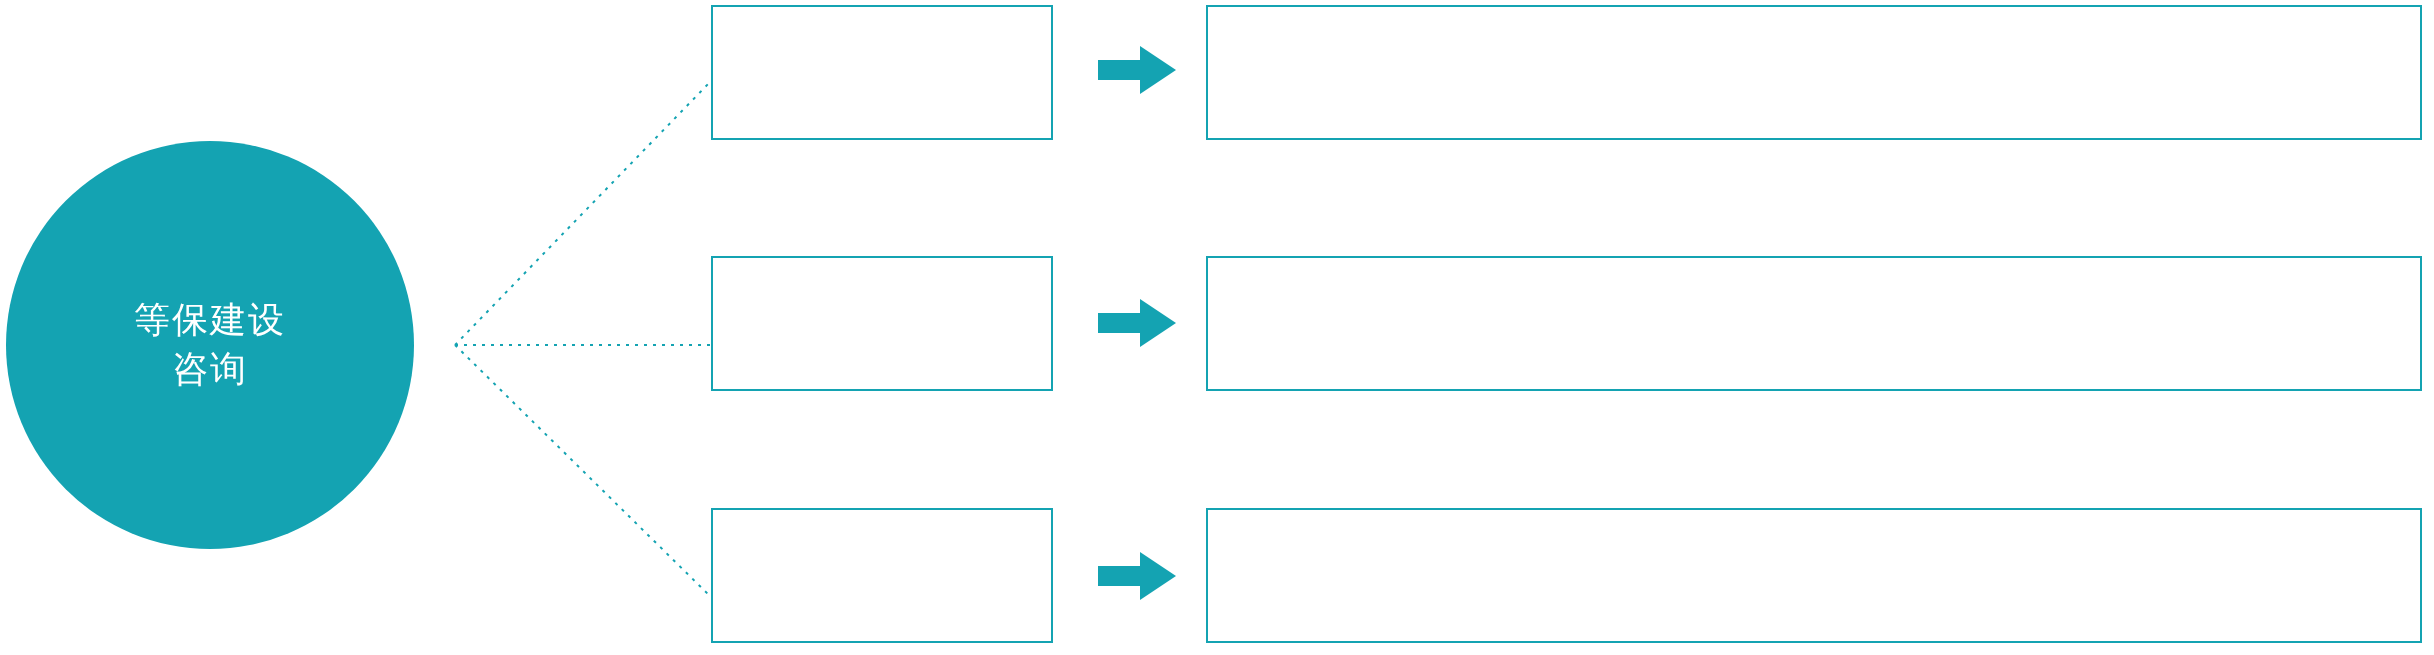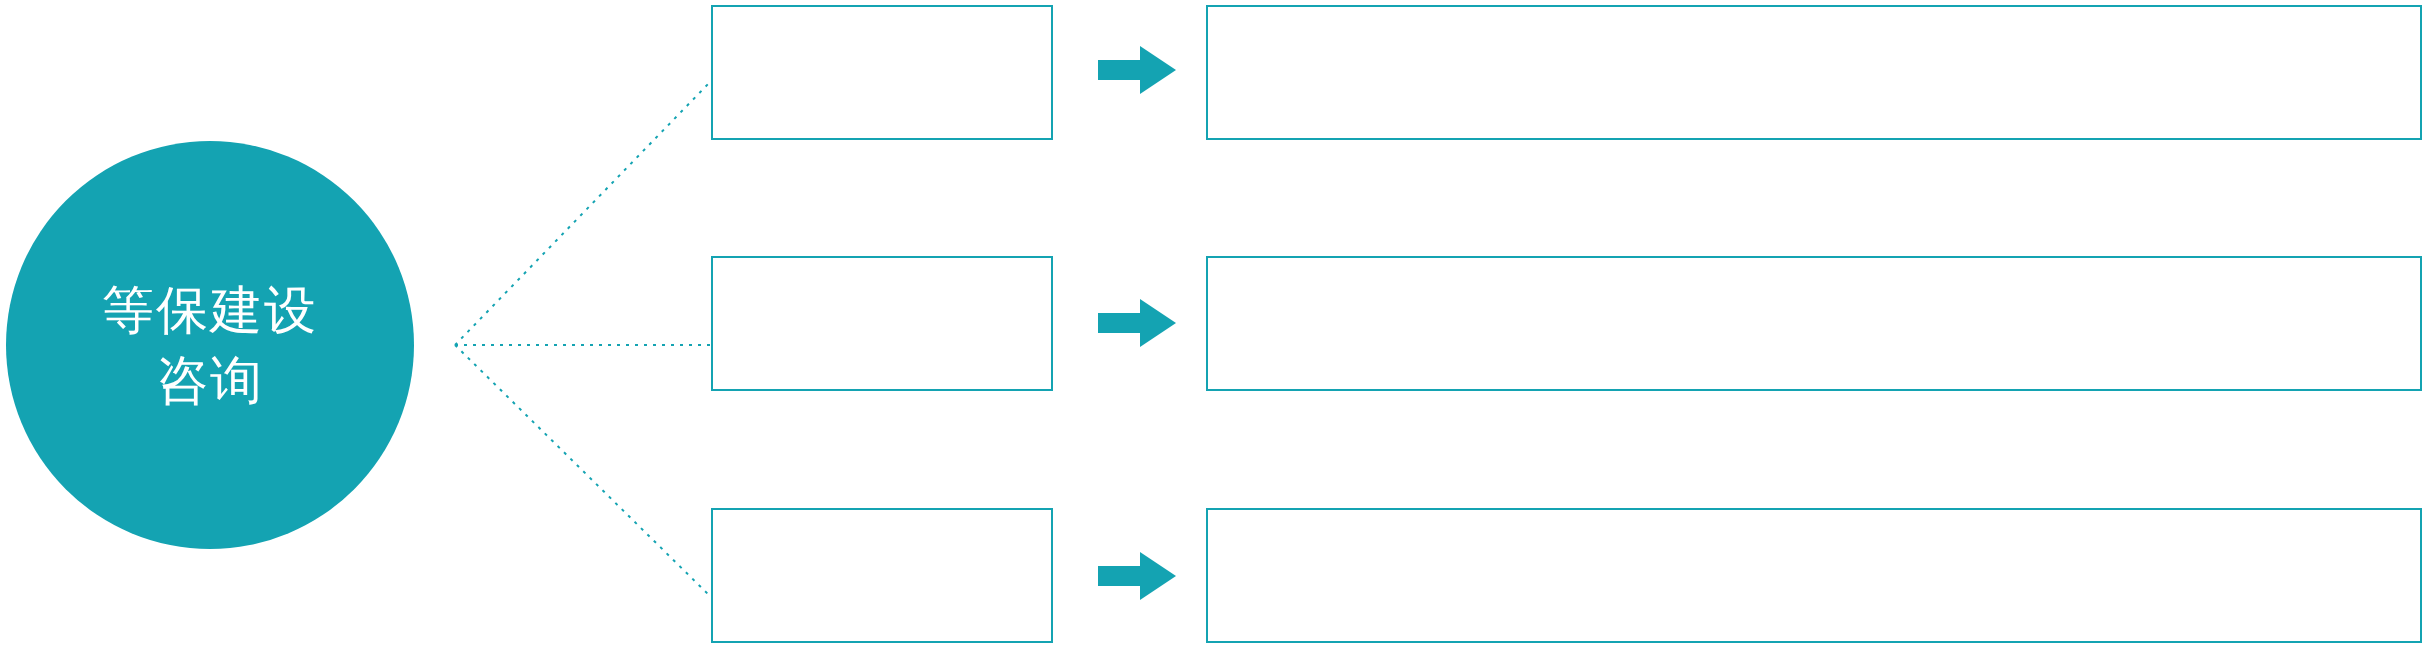--- a/index.html
+++ b/index.html
@@ -30,21 +30,21 @@
     width: 408px;
     height: 408px;
     border-radius: 50%;
     background: #14A3B2;
     display: flex;
     align-items: center;
     justify-content: center;
   }
   .root-label {
     color: #ffffff;
-    font-size: 52px;
+    font-size: 36px;
     line-height: 1.35;
     text-align: center;
     letter-spacing: 2px;
   }
   .small-box {
     position: absolute;
     left: 711px;
     width: 342px;
     height: 135px;
     border: 2px solid #14A3B2;

